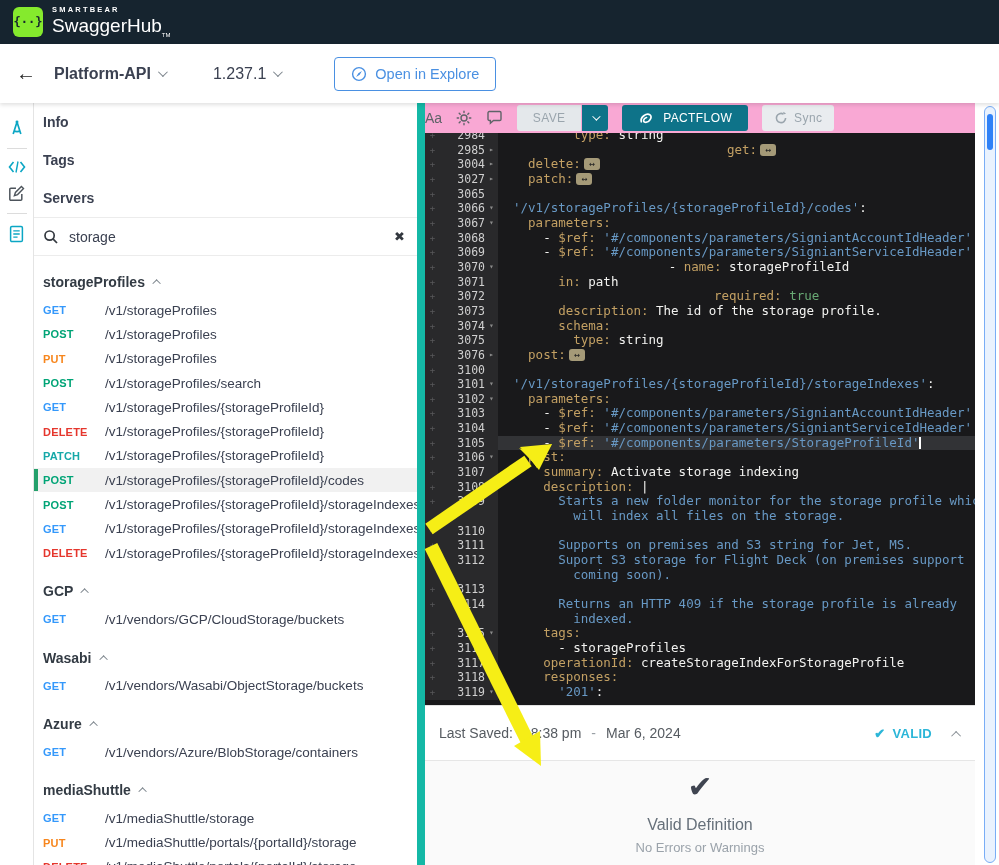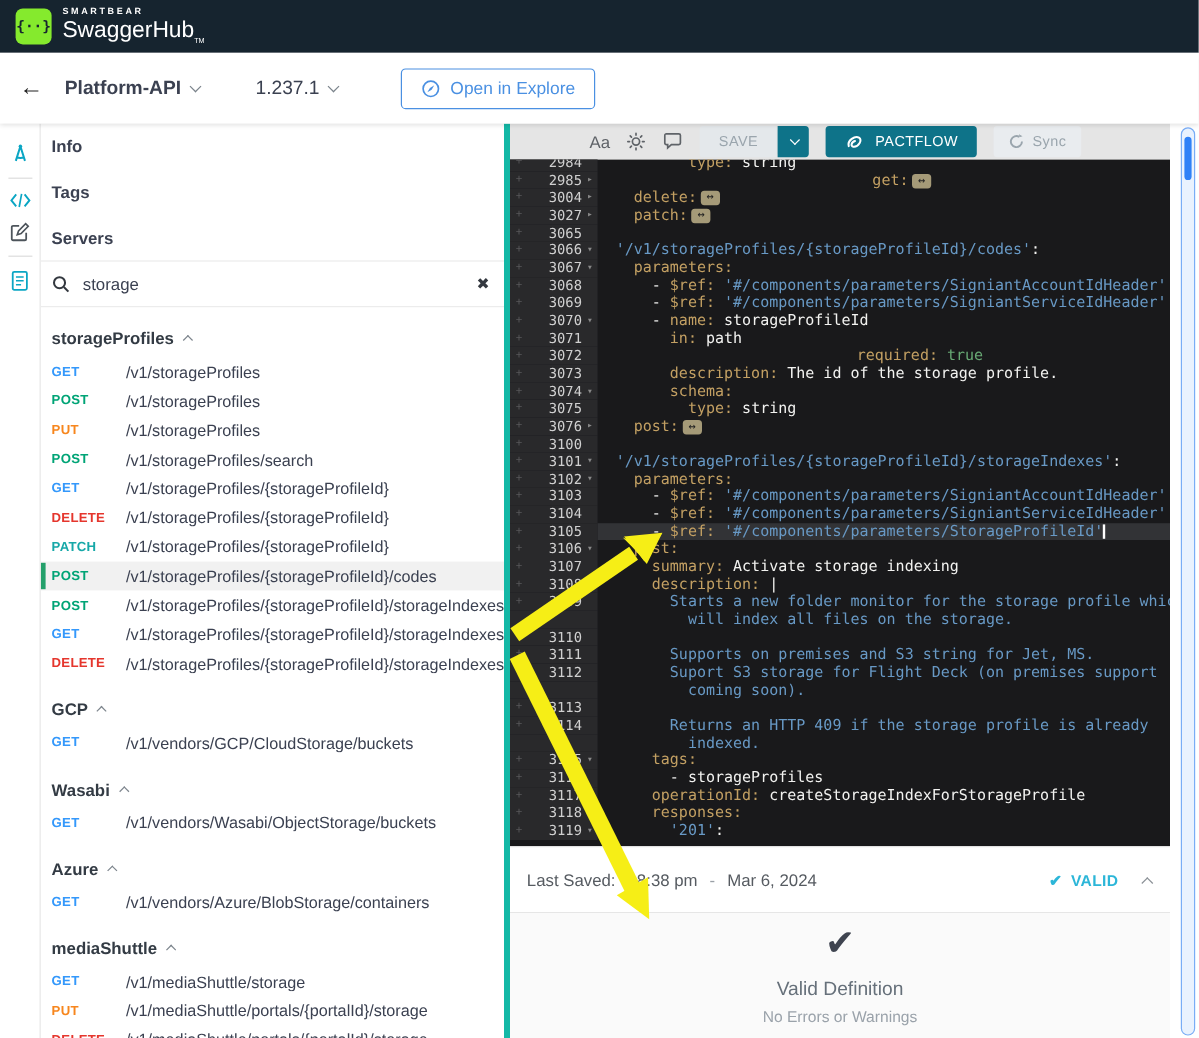--- a/index.html
+++ b/index.html
@@ -34,21 +34,21 @@
   
   .main { display:flex; height:762px; }
 
   
   .rail { width:34px; border-right:1px solid #e4e4e4; display:flex; flex-direction:column;
     align-items:center; padding-top:16px; gap:11px; background:#fff; }
   .rail svg { display:block; }
   .rail-div { width:20px; border-top:1px solid #dcdcdc; }
 
   
-  .sidebar { width:391px; border-right:5px solid #14b8a6; background:#fff; overflow:hidden; }
+  .sidebar { width:391px; border-right:8px solid #14b8a6; background:#fff; overflow:hidden; }
   .nav-item { padding:11px 0 11px 9px; font-size:14px; font-weight:bold; color:#3b4151; cursor:pointer; }
   .search-row { display:flex; align-items:center; height:39px; border-top:1px solid #ececec;
     border-bottom:1px solid #ececec; padding:0 12px 0 9px; gap:10px; }
   .search-input { border:none; outline:none; flex:1; font-size:14px; color:#3b4151;
     font-family:"Liberation Sans", sans-serif; }
   .search-clear { color:#33383f; font-size:13px; cursor:pointer; }
   .group-h { display:flex; align-items:center; gap:10px; font-size:14px; font-weight:bold;
     color:#333b44; padding:18px 0 8px 9px; cursor:pointer; }
   .group-h .chev { width:6px; height:6px; }
   .ep { display:flex; align-items:center; height:24.3px; padding-left:9px; cursor:pointer;
@@ -56,22 +56,22 @@
   .ep.selected { background:#f1f1f1; }
   .ep.selected::before { content:""; position:absolute; left:0; top:1px; bottom:1px; width:4px;
     background:var(--sel-bar); }
   .ep .m { width:62px; font-size:11px; font-weight:bold; letter-spacing:.2px; flex:none; }
   .ep .path { font-size:13.5px; color:#3b4151; white-space:nowrap; overflow:hidden; flex:1; }
   .m-GET{color:var(--c-get);} .m-POST{color:var(--c-post);} .m-PUT{color:var(--c-put);}
   .m-DELETE{color:var(--c-delete);} .m-PATCH{color:var(--c-patch);}
 
   
   .editor-col { width:550px; display:flex; flex-direction:column; background:#fff; }
-  .ed-toolbar { height:30px; display:flex; align-items:center; justify-content:center;
-    gap:14px; padding-right:8px; background:#e5e5e5; }
+  .ed-toolbar { height:30px; display:flex; align-items:center; justify-content:flex-start;
+    gap:14px; padding-right:8px; background:#f9a8d4; }
   .tb-aa { font-size:14px; color:#5f6368; cursor:pointer; }
   .tb-icon { cursor:pointer; display:flex; align-items:center; }
   .btn { border:none; font-size:12px; font-weight:normal; letter-spacing:.4px; height:26px;
     display:flex; align-items:center; justify-content:center; cursor:pointer;
     font-family:"Liberation Sans", sans-serif; }
   .save-btn { background:#e4e8eb; color:#9aa5ad; width:64px; border-radius:3px 0 0 3px; }
   .save-caret { background:var(--teal); width:26px; height:26px; border-radius:0 3px 3px 0;
     margin-left:1px; display:flex; align-items:center; justify-content:center; cursor:pointer; }
   .save-caret .chev { border-color:#fff; width:6px; height:6px; }
   .pact-btn { background:var(--teal); color:#fff; border-radius:3px; padding:0 16px; gap:8px; }
@@ -330,21 +330,21 @@
         <div class="code-scroll" id="code-rows">
             <div class="code-row"><span class="g-left"><span class="g-plus">+</span><span class="g-num">2984</span><span class="g-fold"></span></span><span class="code-txt" style="padding-left: 10ch;"><span class="tk-k">type:</span><span class="tk-p"> string</span></span></div>
             <div class="code-row"><span class="g-left"><span class="g-plus">+</span><span class="g-num">2985</span><span class="g-fold">▸</span></span><span class="code-txt" style="padding-left: 4ch; text-align: center;"><span class="tk-k">get:</span><span class="chip">↔</span></span></div>
             <div class="code-row"><span class="g-left"><span class="g-plus">+</span><span class="g-num">3004</span><span class="g-fold">▸</span></span><span class="code-txt" style="padding-left: 4ch;"><span class="tk-k">delete:</span><span class="chip">↔</span></span></div>
             <div class="code-row"><span class="g-left"><span class="g-plus">+</span><span class="g-num">3027</span><span class="g-fold">▸</span></span><span class="code-txt" style="padding-left: 4ch;"><span class="tk-k">patch:</span><span class="chip">↔</span></span></div>
             <div class="code-row"><span class="g-left"><span class="g-plus">+</span><span class="g-num">3065</span><span class="g-fold"></span></span><span class="code-txt" style="padding-left: 0ch;"></span></div>
             <div class="code-row"><span class="g-left"><span class="g-plus">+</span><span class="g-num">3066</span><span class="g-fold">▾</span></span><span class="code-txt" style="padding-left: 2ch;"><span class="tk-s">'/v1/storageProfiles/{storageProfileId}/codes'</span><span class="tk-p">:</span></span></div>
             <div class="code-row"><span class="g-left"><span class="g-plus">+</span><span class="g-num">3067</span><span class="g-fold">▾</span></span><span class="code-txt" style="padding-left: 4ch;"><span class="tk-k">parameters:</span></span></div>
             <div class="code-row"><span class="g-left"><span class="g-plus">+</span><span class="g-num">3068</span><span class="g-fold"></span></span><span class="code-txt" style="padding-left: 6ch;"><span class="tk-p">- </span><span class="tk-k">$ref:</span><span class="tk-s"> '#/components/parameters/SigniantAccountIdHeader'</span></span></div>
             <div class="code-row"><span class="g-left"><span class="g-plus">+</span><span class="g-num">3069</span><span class="g-fold"></span></span><span class="code-txt" style="padding-left: 6ch;"><span class="tk-p">- </span><span class="tk-k">$ref:</span><span class="tk-s"> '#/components/parameters/SigniantServiceIdHeader'</span></span></div>
-            <div class="code-row"><span class="g-left"><span class="g-plus">+</span><span class="g-num">3070</span><span class="g-fold">▾</span></span><span class="code-txt" style="padding-left: 6ch;"><span class="tk-p">- </span><span class="tk-k">name:</span><span class="tk-p"> storageProfileId</span></span></div>
+            <div class="code-row"><span class="g-left"><span class="g-plus">+</span><span class="g-num">3070</span><span class="g-fold">▾</span></span><span class="code-txt" style="padding-left: 6ch; text-align: center;"><span class="tk-p">- </span><span class="tk-k">name:</span><span class="tk-p"> storageProfileId</span></span></div>
             <div class="code-row"><span class="g-left"><span class="g-plus">+</span><span class="g-num">3071</span><span class="g-fold"></span></span><span class="code-txt" style="padding-left: 8ch;"><span class="tk-k">in:</span><span class="tk-p"> path</span></span></div>
             <div class="code-row"><span class="g-left"><span class="g-plus">+</span><span class="g-num">3072</span><span class="g-fold"></span></span><span class="code-txt" style="padding-left: 8ch; text-align: center;"><span class="tk-k">required:</span><span class="tk-b"> true</span></span></div>
             <div class="code-row"><span class="g-left"><span class="g-plus">+</span><span class="g-num">3073</span><span class="g-fold"></span></span><span class="code-txt" style="padding-left: 8ch;"><span class="tk-k">description:</span><span class="tk-p"> The id of the storage profile.</span></span></div>
             <div class="code-row"><span class="g-left"><span class="g-plus">+</span><span class="g-num">3074</span><span class="g-fold">▾</span></span><span class="code-txt" style="padding-left: 8ch;"><span class="tk-k">schema:</span></span></div>
             <div class="code-row"><span class="g-left"><span class="g-plus">+</span><span class="g-num">3075</span><span class="g-fold"></span></span><span class="code-txt" style="padding-left: 10ch;"><span class="tk-k">type:</span><span class="tk-p"> string</span></span></div>
             <div class="code-row"><span class="g-left"><span class="g-plus">+</span><span class="g-num">3076</span><span class="g-fold">▸</span></span><span class="code-txt" style="padding-left: 4ch;"><span class="tk-k">post:</span><span class="chip">↔</span></span></div>
             <div class="code-row"><span class="g-left"><span class="g-plus">+</span><span class="g-num">3100</span><span class="g-fold"></span></span><span class="code-txt" style="padding-left: 0ch;"></span></div>
             <div class="code-row"><span class="g-left"><span class="g-plus">+</span><span class="g-num">3101</span><span class="g-fold">▾</span></span><span class="code-txt" style="padding-left: 2ch;"><span class="tk-s">'/v1/storageProfiles/{storageProfileId}/storageIndexes'</span><span class="tk-p">:</span></span></div>
             <div class="code-row"><span class="g-left"><span class="g-plus">+</span><span class="g-num">3102</span><span class="g-fold">▾</span></span><span class="code-txt" style="padding-left: 4ch;"><span class="tk-k">parameters:</span></span></div>
             <div class="code-row"><span class="g-left"><span class="g-plus">+</span><span class="g-num">3103</span><span class="g-fold"></span></span><span class="code-txt" style="padding-left: 6ch;"><span class="tk-p">- </span><span class="tk-k">$ref:</span><span class="tk-s"> '#/components/parameters/SigniantAccountIdHeader'</span></span></div>

